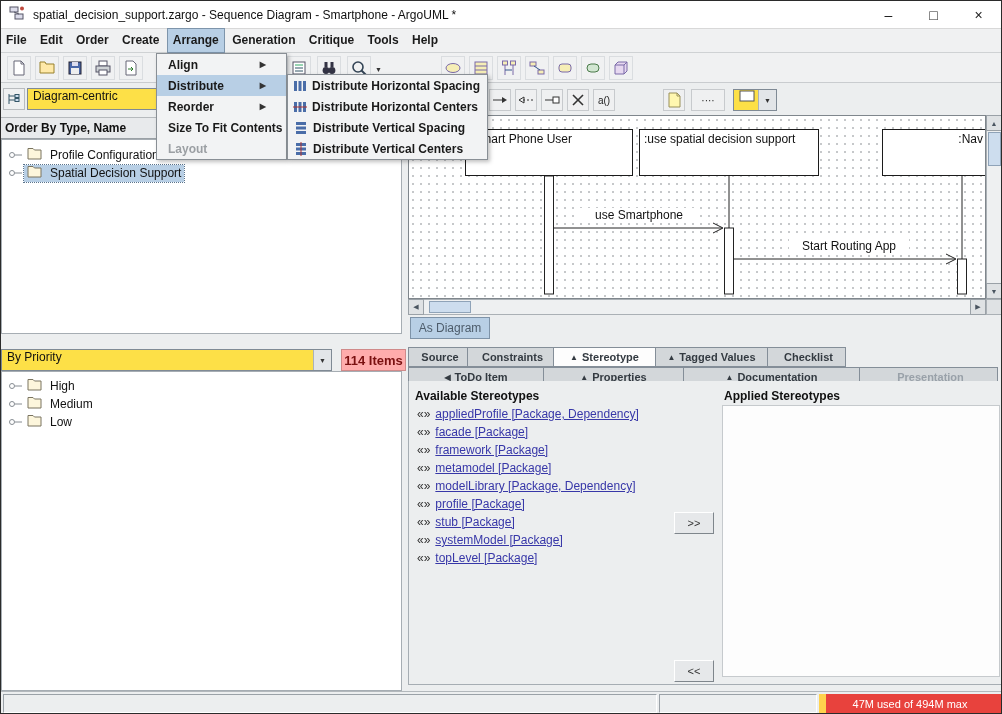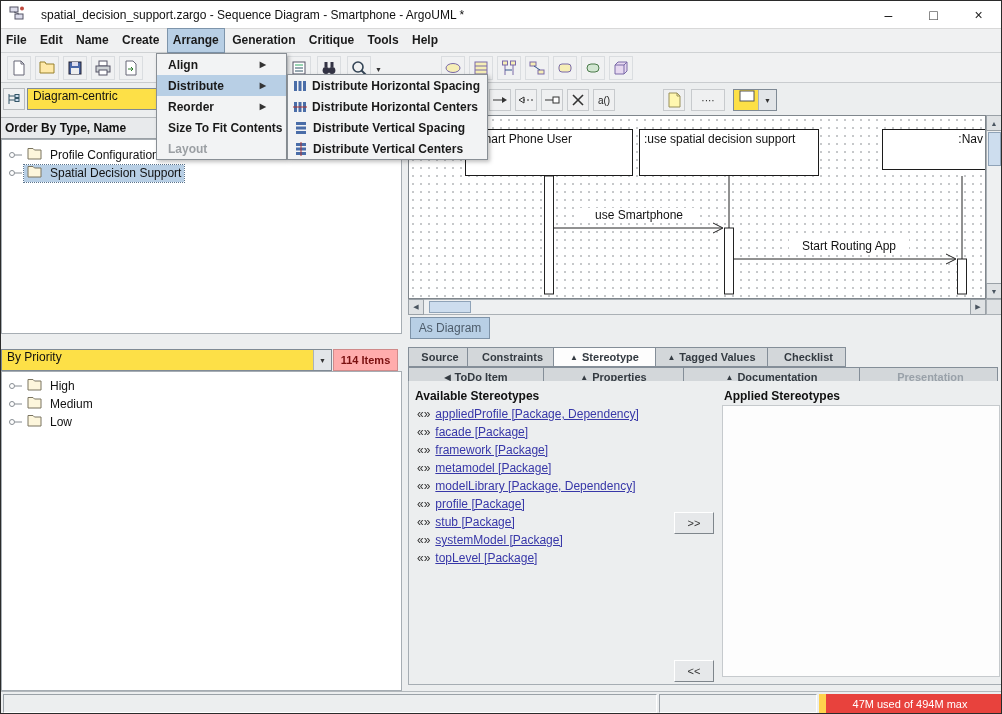--- a/index.html
+++ b/index.html
@@ -3,21 +3,21 @@
 <meta charset="utf-8">
 <style>
   *{margin:0;padding:0;box-sizing:border-box}
   html,body{width:1002px;height:714px}
   body{font-family:"Liberation Sans",sans-serif;font-size:12px;color:#111;background:#fff}
   .window{position:relative;width:1002px;height:714px;background:#eceeef;border:1px solid #2b2b2b;overflow:hidden}
   .abs{position:absolute}
 
   
   .titlebar{position:absolute;left:0;top:0;width:100%;height:28px;background:#fff;border-bottom:1px solid #d8d8d8;display:flex;align-items:center;padding-left:8px}
-  .titlebar .title{margin-left:16px;color:#101010}
+  .titlebar .title{margin-left:8px;color:#101010}
   .win-controls{margin-left:auto;display:flex;height:100%}
   .win-btn{width:45px;height:100%;display:flex;align-items:center;justify-content:center;font-size:14px;color:#222;background:#fff;border:none}
 
   
   .menubar{position:absolute;left:0;top:28px;width:100%;height:24px;background:#f0f1f2;border-bottom:1px solid #cfd2d4}
   .mb-item{display:inline-block;padding:0 5px;line-height:23px;font-weight:bold;color:#1a1a1a}
   .mb-item.open{background:var(--selection,#b8cfe5);outline:1px solid #7e95ab}
 
   
   .toolbar1{position:absolute;left:0;top:52px;width:100%;height:30px;background:#f0f1f2;border-bottom:1px solid #c9cccf}
@@ -46,21 +46,21 @@
   
   .sb-btn{position:absolute;background:#dfe2e4;border:1px solid #9aa1a7;color:#4a5560;font-size:7px;display:flex;align-items:center;justify-content:center}
   .sb-track-v{position:absolute;left:985px;top:114px;width:16px;height:184px;background:#eef0f1;border:1px solid #aab0b5}
   .sb-track-h{position:absolute;left:407px;top:298px;width:578px;height:16px;background:#eef0f1;border:1px solid #aab0b5}
   .sb-thumb{position:absolute;background:#cdddee;border:1px solid #8fa3b8}
   .sb-corner{position:absolute;left:985px;top:298px;width:16px;height:16px;background:#dfe2e4;border:1px solid #aab0b5}
 
   .as-diagram-tab{position:absolute;left:409px;top:316px;width:80px;height:22px;background:var(--selection,#b8cfe5);border:1px solid #7e93a8;color:#4d5c6b;display:flex;align-items:center;justify-content:center}
 
   
-  .todo-badge{position:absolute;left:332px;top:348px;width:65px;height:22px;background:var(--badge_bg,#ffacac);border:1px solid #d08a8a;color:var(--badge_text,#7a1010);font-weight:bold;font-size:11px;display:flex;align-items:center;justify-content:center}
+  .todo-badge{position:absolute;left:340px;top:348px;width:65px;height:22px;background:var(--badge_bg,#ffacac);border:1px solid #d08a8a;color:var(--badge_text,#7a1010);font-weight:bold;font-size:13px;display:flex;align-items:center;justify-content:center}
 
   
   .tabs-row{position:absolute;left:407px;display:flex;height:20px}
   .tab{height:20px;display:flex;align-items:center;justify-content:center;gap:4px;background:#d3d7da;border:1px solid #848e98;border-left:none;font-weight:bold;color:#333a41;font-size:11px}
   .tab:first-child{border-left:1px solid #848e98}
   .tab.selected{background:#fdfdfd}
   .tab.disabled{color:#99a1a9}
   .tab-arrow{font-size:8px}
   .details-content{position:absolute;left:407px;top:380px;width:595px;height:304px;background:#eceeef;border-left:1px solid #a6adb3;border-right:1px solid #a6adb3;border-bottom:1px solid #a6adb3}
   .stereo-label{position:absolute;font-weight:bold;color:#101010}
@@ -104,21 +104,21 @@
     <div class="win-controls">
       <button class="win-btn">–</button>
       <button class="win-btn">□</button>
       <button class="win-btn">×</button>
     </div>
   </div>
 
   <div class="menubar">
     <span class="mb-item">File</span>
     <span class="mb-item">Edit</span>
-    <span class="mb-item">Name</span>
+    <span class="mb-item">Order</span>
     <span class="mb-item">Create</span>
     <span class="mb-item open">Arrange</span>
     <span class="mb-item">Generation</span>
     <span class="mb-item">Critique</span>
     <span class="mb-item">Tools</span>
     <span class="mb-item">Help</span>
   </div>
 
   <div class="toolbar1">
     <button class="tbtn" style="left:6px">
@@ -333,21 +333,21 @@
       <rect x="315.5" y="112" width="9" height="66" fill="#fff" stroke="#222"></rect>
       <line x1="553" y1="60" x2="553" y2="143" stroke="#222"></line>
       <rect x="548.5" y="143" width="9" height="35" fill="#fff" stroke="#222"></rect>
       <line x1="145" y1="112" x2="313" y2="112" stroke="#222"></line>
       <polyline points="304,107 314,112 304,117" fill="none" stroke="#222"></polyline>
       <line x1="325" y1="143" x2="546" y2="143" stroke="#222"></line>
       <polyline points="537,138 547,143 537,148" fill="none" stroke="#222"></polyline>
     </svg>
     <div class="role-box" style="left:56px;top:13px;width:168px;height:47px"><span>:Smart Phone User</span></div>
     <div class="role-box" style="left:230px;top:13px;width:180px;height:47px"><span>:use spatial decision support</span></div>
-    <div class="role-box" style="left:473px;top:13px;width:105px;height:41px;border-right:none;text-align:right"><span>:Nav</span></div>
+    <div class="role-box" style="left:473px;top:13px;width:105px;height:47px;border-right:none;text-align:right"><span>:Nav</span></div>
     <div class="msg-label" style="left:170px;top:92px;width:120px">use Smartphone</div>
     <div class="msg-label" style="left:380px;top:123px;width:120px">Start Routing App</div>
   </div>
 
   <div class="sb-track-v">
     <div class="sb-thumb" style="left:1px;top:16px;width:13px;height:34px"></div>
   </div>
   <button class="sb-btn" style="left:985px;top:114px;width:16px;height:16px">▲</button>
   <button class="sb-btn" style="left:985px;top:282px;width:16px;height:16px">▼</button>
   <div class="sb-track-h">

